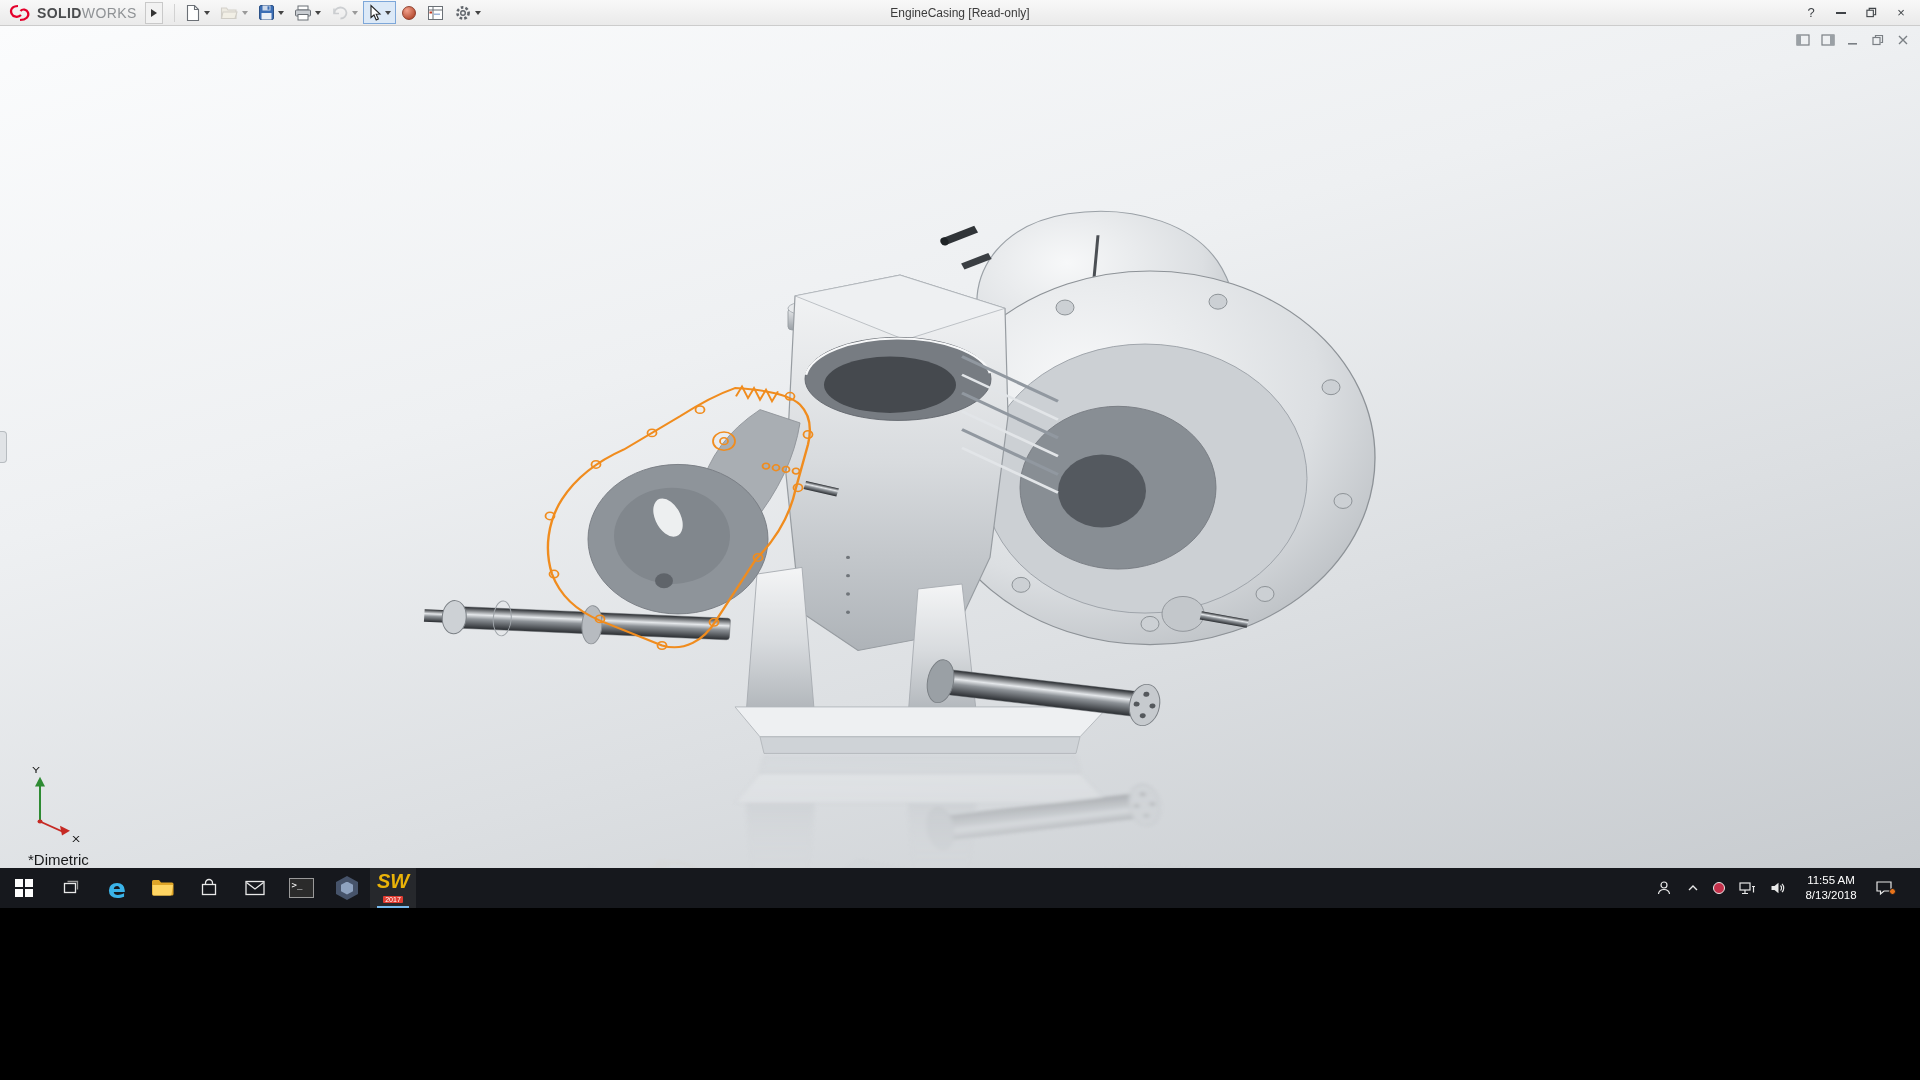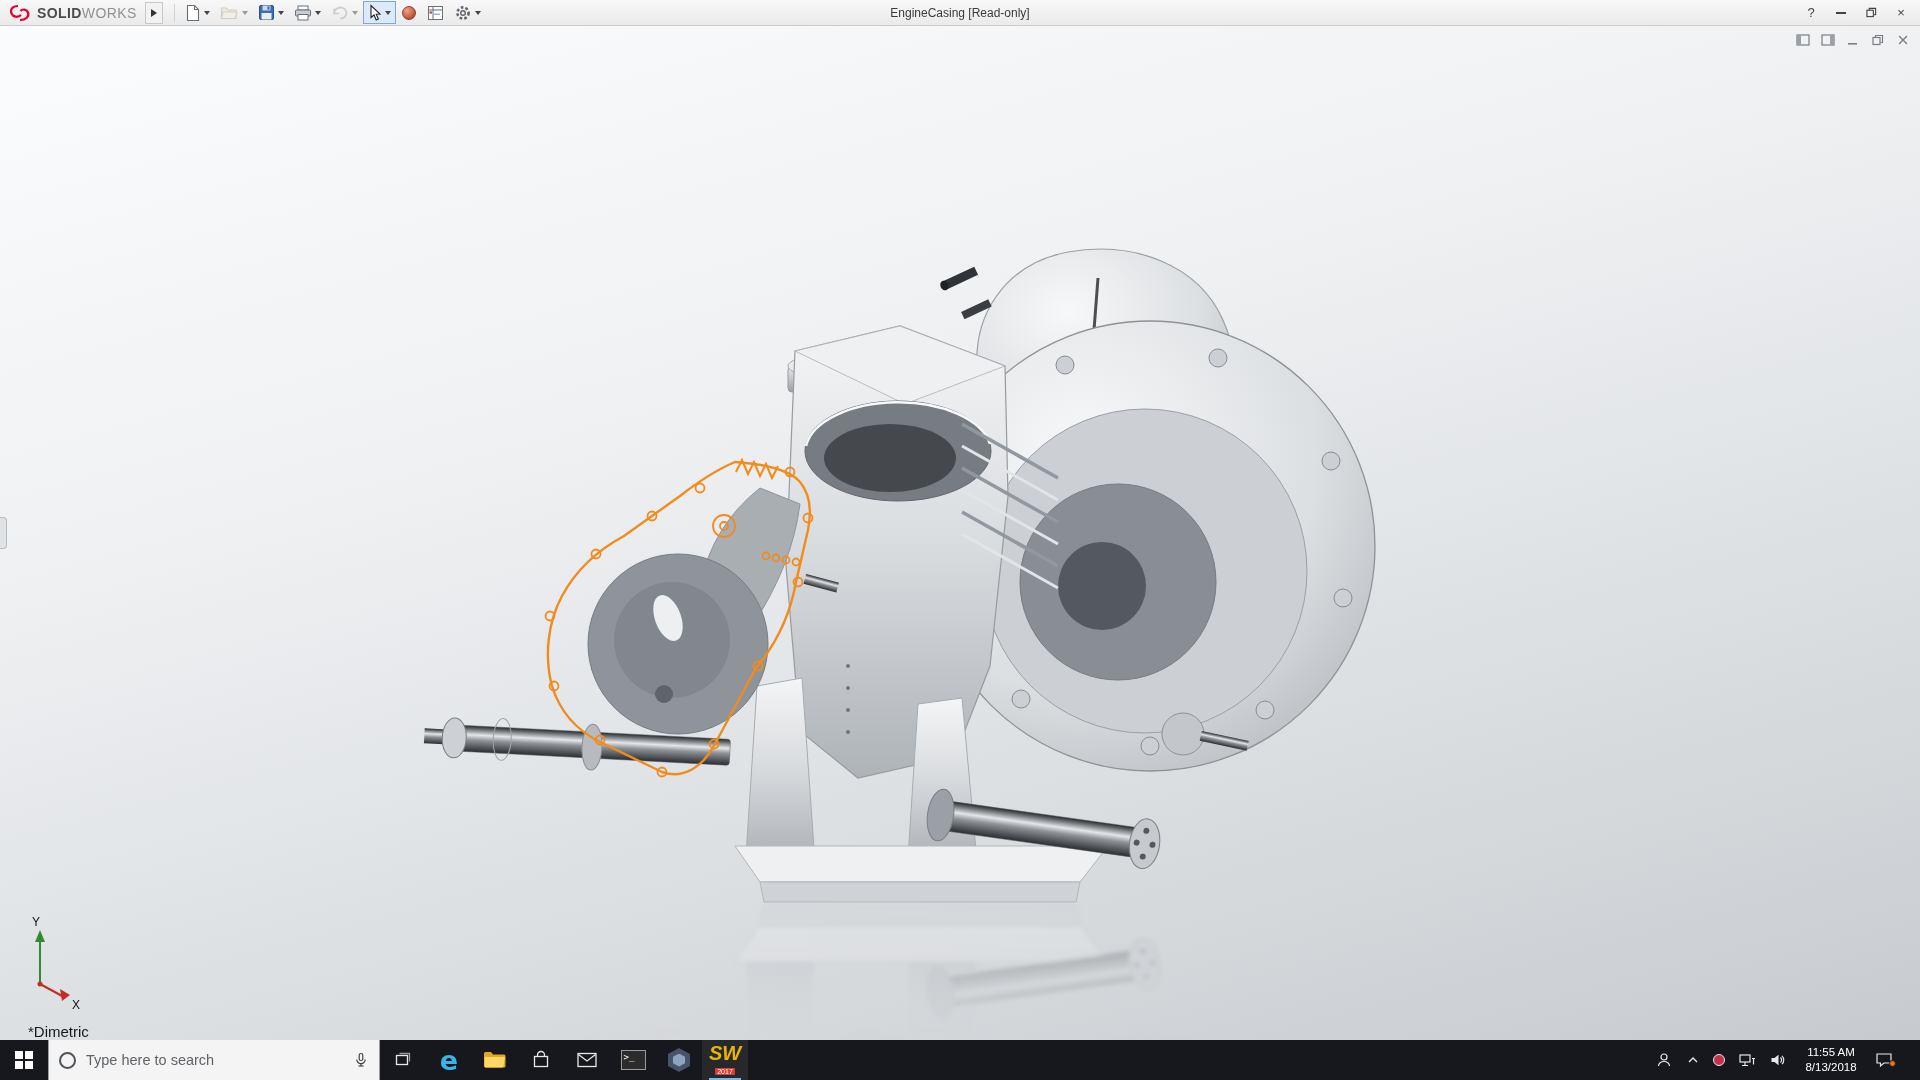--- a/index.html
+++ b/index.html
@@ -1,18 +1,18 @@
 <!DOCTYPE html>
 <html><head>
 <meta charset="utf-8">
 <style>
   * { margin:0; padding:0; box-sizing:border-box; }
   html,body { width:1920px; height:1080px; overflow:hidden;
     font-family:"Liberation Sans", sans-serif; background:#000; }
-  .app { width:1920px; height:1080px; display:flex; flex-direction:column; }
+  .app { width:1920px; height:908px; display:flex; flex-direction:column; }
 
   
   .titlebar { height:26px; background:linear-gradient(#f8f8f8,#eaeaea);
     border-bottom:1px solid #cccccc; display:flex; align-items:center;
     padding:0 4px; position:relative; flex:0 0 26px; }
   .brand { display:flex; align-items:center; gap:3px; padding:0 8px 0 4px; }
   .brand-bold { font-weight:800; color:#4a4c4e; font-size:14px; letter-spacing:.4px; }
   .brand-light { font-weight:400; color:#8f9295; font-size:14px; letter-spacing:.4px; }
   .flyout { width:18px; height:22px; border:1px solid #c9c9c9; background:#f2f2f2;
     display:flex; align-items:center; justify-content:center; margin-right:6px; }
@@ -407,30 +407,20 @@
   <div class="taskbar">
     <button class="tb-app start">
       <span class="win-logo">
           <i></i>
           <i></i>
           <i></i>
           <i></i>
         </span>
     </button>
 
-    <div class="search-box">
-      <span class="cortana-ring"></span>
-      <input type="text" placeholder="Type here to search" style="">
-      <svg width="16" height="16" viewBox="0 0 16 16">
-        <rect x="6.2" y="1.5" width="3.6" height="7" rx="1.8" fill="none" stroke="#444444" stroke-width="1.2"></rect>
-        <path d="M3.8 7.5 a4.2 4.2 0 0 0 8.4 0" fill="none" stroke="#444444" stroke-width="1.2"></path>
-        <line x1="8" y1="11.8" x2="8" y2="14" stroke="#444444" stroke-width="1.2"></line>
-        <line x1="5.5" y1="14" x2="10.5" y2="14" stroke="#444444" stroke-width="1.2"></line>
-      </svg>
-    </div>
 
     <button class="tb-app">
       <svg width="20" height="20" viewBox="0 0 20 20">
         <rect x="3.5" y="5.5" width="11" height="9" fill="none" stroke="#e8e8e8" stroke-width="1.3"></rect>
         <path d="M6.5 3.5 h10 v8" fill="none" stroke="#9a9a9a" stroke-width="1.3"></path>
       </svg>
     </button>
 
     <button class="tb-app">
       <span class="edge-e">e</span>

